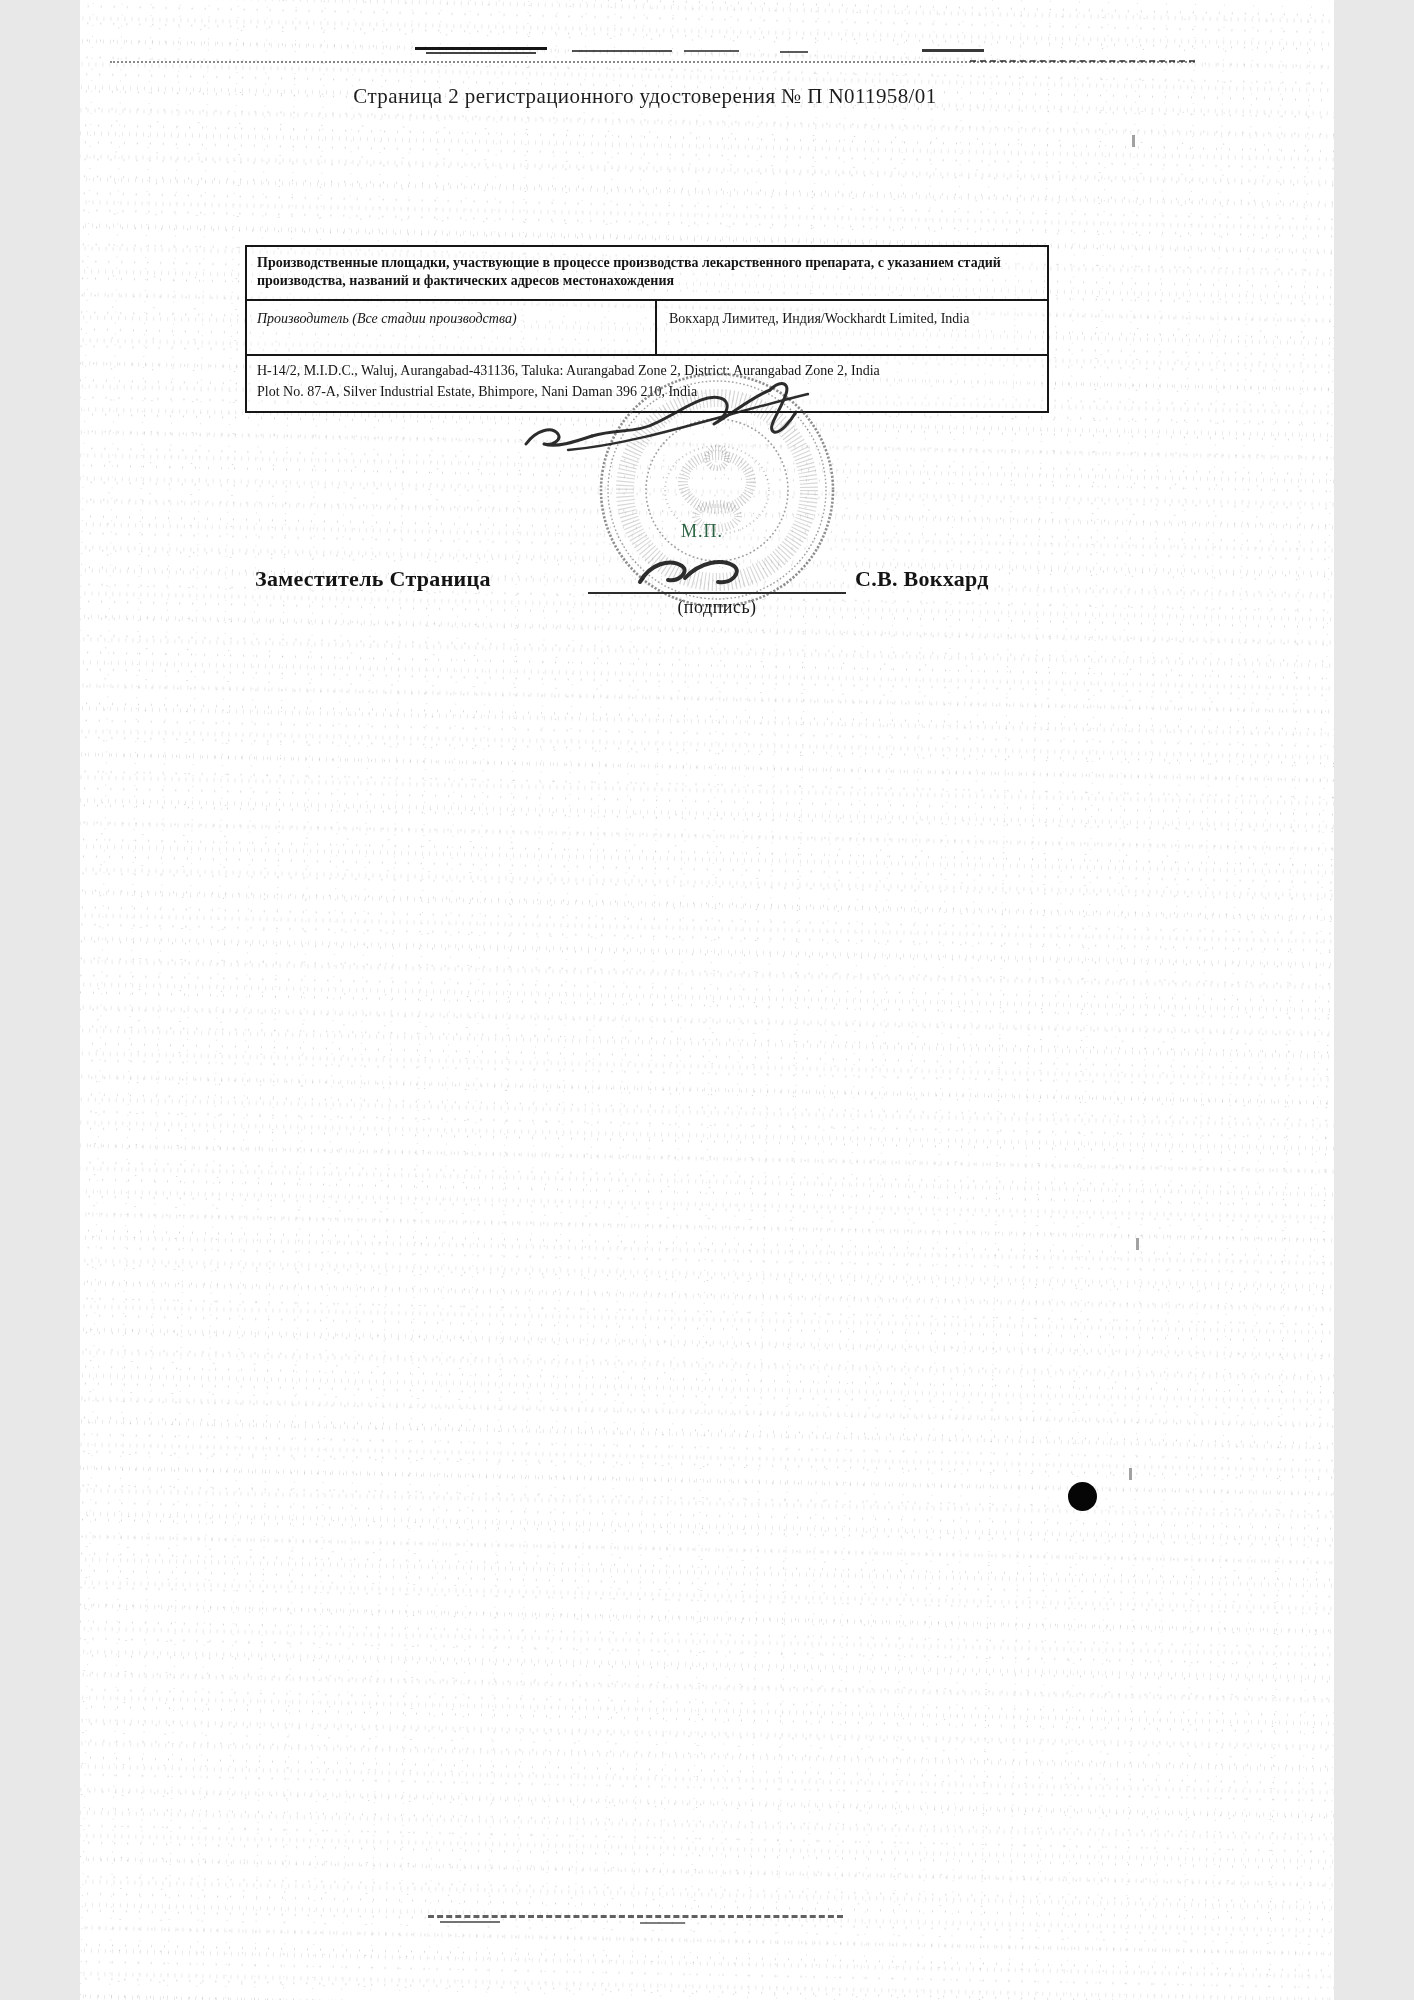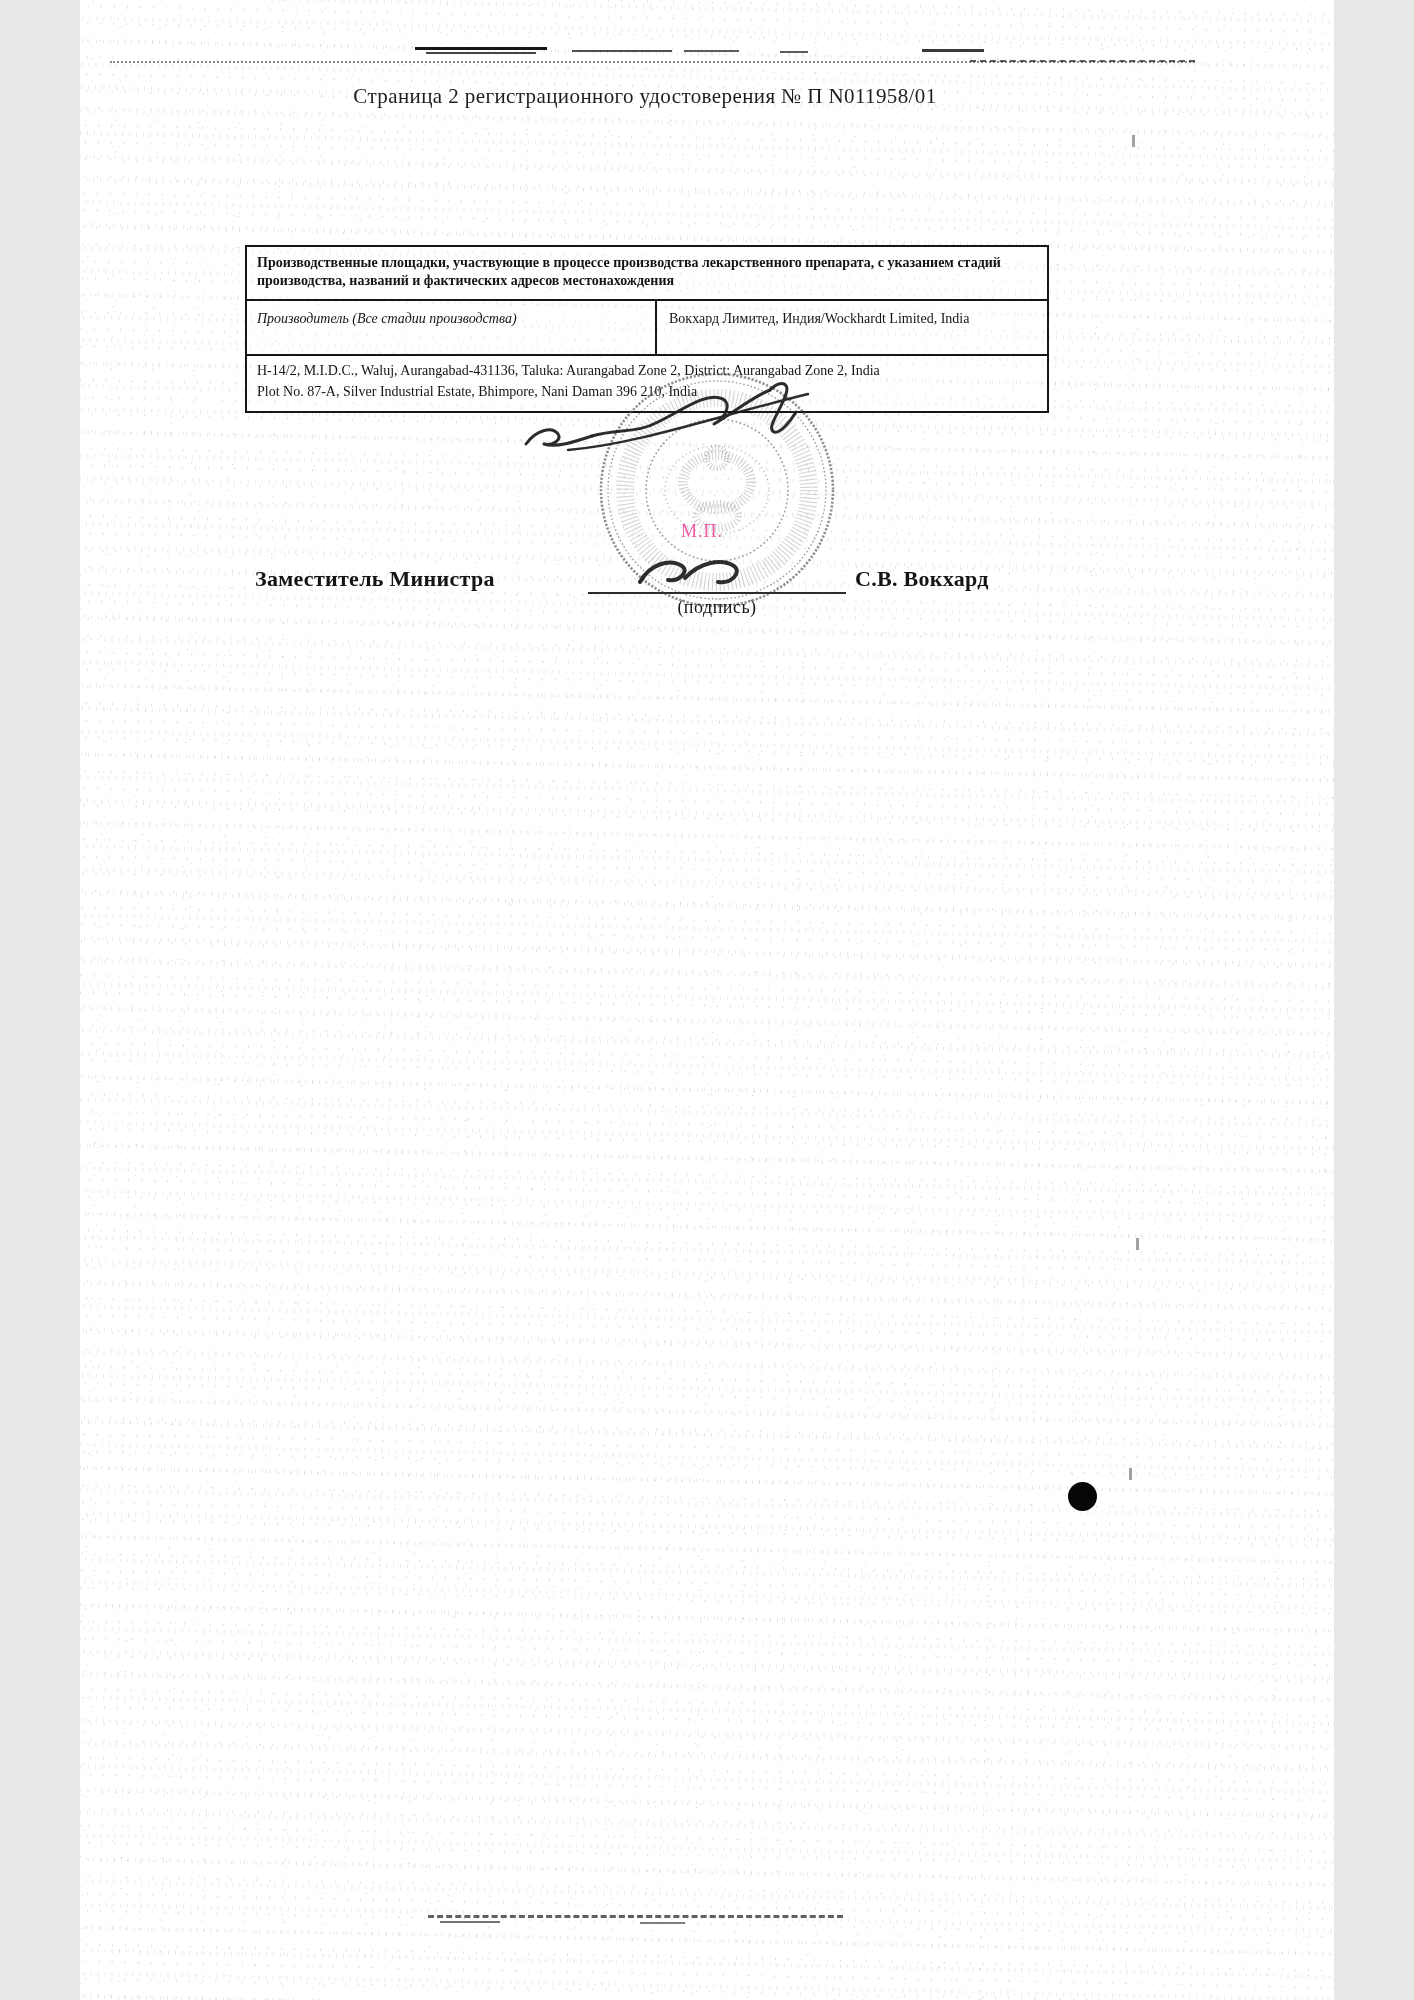--- a/index.html
+++ b/index.html
@@ -56,21 +56,21 @@
   .t-addr{padding:6px 10px 8px 10px;}
   .t-addr div{margin:0 0 2px 0;}
   
   .sig-title{left:175px;top:566px;font-size:22px;font-weight:bold;letter-spacing:.3px;}
   .sig-name{left:775px;top:566px;font-size:22px;font-weight:bold;letter-spacing:.3px;}
   .sig-line{left:508px;top:592px;width:258px;border-top:2px solid #2c2c2c;height:0;}
   .sig-caption{
     left:508px;top:597px;width:258px;text-align:center;
     font-size:18px;color:#000000;opacity:.9;letter-spacing:.5px;
   }
-  .seal-caption{left:601px;top:521px;font-size:18px;letter-spacing:1px;color:#ec4899;opacity:.9;}
+  .seal-caption{left:601px;top:521px;font-size:18px;letter-spacing:1px;color:#14532d;opacity:.9;}
   
   .seal-wrap{left:513px;top:366px;width:248px;height:248px;opacity:.9;}
   .autograph{left:428px;top:372px;width:330px;height:110px;}
   .autograph2{left:550px;top:550px;width:120px;height:45px;}
   
   .bar{position:absolute;background:#151515;}
   .dotline{position:absolute;height:0;border-top:2px dotted rgba(40,40,40,.55);}
   .dashline{position:absolute;height:0;border-top:3px dashed rgba(30,30,30,.7);}
   .tick{position:absolute;width:3px;height:12px;background:rgba(70,70,70,.5);}
   .black-dot{
@@ -139,21 +139,21 @@
   </div>
   <div class="abs autograph2">
     <svg width="120" height="45" viewBox="0 0 120 45">
       <g fill="none" stroke="#181818" stroke-width="4" stroke-linecap="round" opacity=".9">
         <path d="M10,32 C20,14 40,8 52,16 C60,22 48,32 38,30"></path>
         <path d="M55,28 C70,12 92,8 104,16 C112,22 102,34 88,32"></path>
       </g>
     </svg>
   </div>
 
-  <div class="abs sig-title">Заместитель Министра</div>
+  <div class="abs sig-title">Заместитель Страница</div>
   <div class="abs sig-line"></div>
   <div class="abs sig-caption">(подпись)</div>
   <div class="abs sig-name">С.В. Вокхард</div>
   <div class="abs seal-caption">М.П.</div>
 
   <div>
     <div class="dashline" style="left:348px;top:1915px;width:415px;"></div>
     <div class="bar" style="left:360px;top:1921px;width:60px;height:2px;opacity:.6;"></div>
     <div class="bar" style="left:560px;top:1922px;width:45px;height:2px;opacity:.55;"></div>
   </div>

